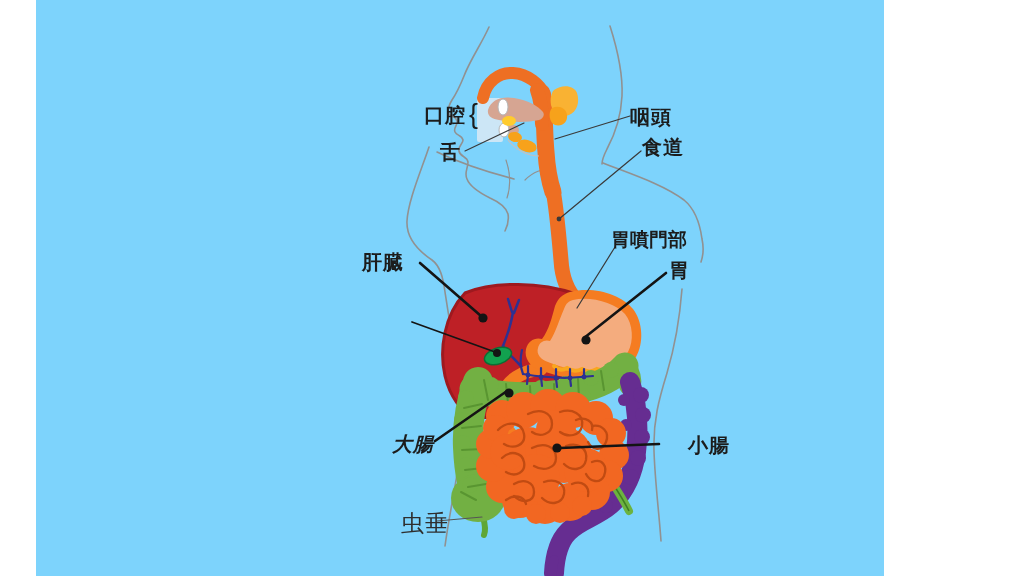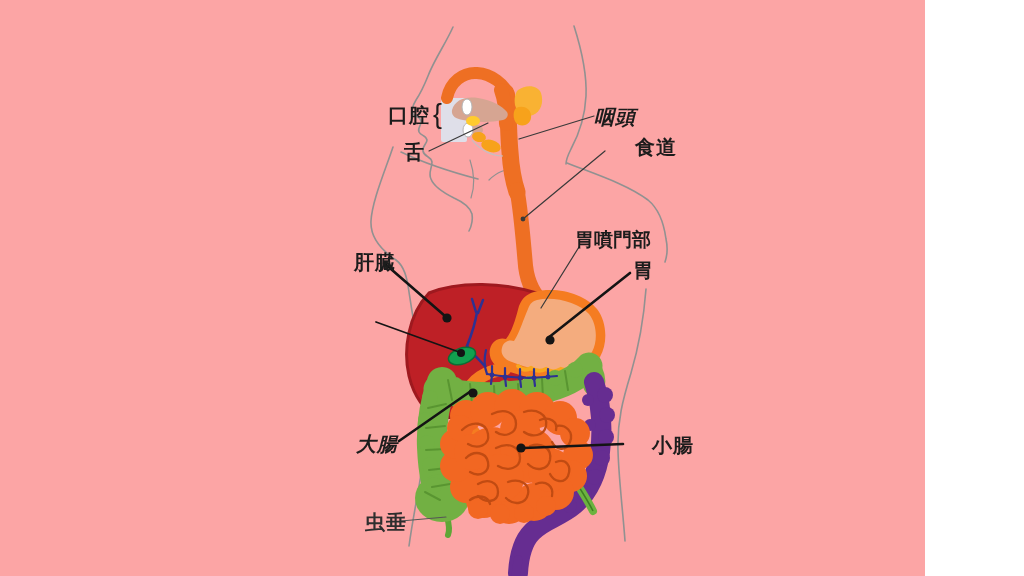--- a/index.html
+++ b/index.html
@@ -1,25 +1,26 @@
 <!DOCTYPE html>
 <html><head>
 <meta charset="utf-8">
 <style>
   html,body{margin:0;padding:0;background:#fff;}
   .stage{
-    position:relative;width:925px;height:576px;background:#fca5a5;overflow:hidden;
+    position:relative;width:848px;height:576px;background:#7dd3fc;overflow:hidden;
     font-family:"Liberation Sans","DejaVu Sans",sans-serif;
+    margin-left:36px;
   }
   .stage svg{position:absolute;inset:0;}
   .lbl{
     position:absolute;color:#1c1c1c;font-size:20px;font-weight:600;
     letter-spacing:1px;white-space:nowrap;line-height:1;user-select:none;
   }
-  .lbl.small{font-size:20px;font-weight:700;color:#2e2e2e;letter-spacing:1px;}
+  .lbl.small{font-size:23px;font-weight:400;color:#2e2e2e;letter-spacing:1px;}
   .lbl.cardia{font-size:19px;letter-spacing:0;}
   .bracket{
     position:absolute;color:#1c1c1c;font-size:27px;font-weight:400;line-height:1;
     transform:scaleY(1.05);user-select:none;
   }
 </style>
 </head>
 <body>
 
 <div class="stage">
@@ -233,21 +234,21 @@
       <circle cx="550" cy="340" r="4.6"></circle>
       <circle cx="473" cy="393" r="4.6"></circle>
       <circle cx="521" cy="448" r="4.6"></circle>
     </g>
   </g>
 </svg>
 
   <div class="lbl" style="left:388px;top:105px;">口腔</div>
   <div class="bracket" style="left:433px;top:101px;">{</div>
   <div class="lbl" style="left:404px;top:142px;">舌</div>
-  <div class="lbl" style="left:594px;top:107px;font-style:italic;">咽頭</div>
-  <div class="lbl" style="left:635px;top:137px;">食道</div>
+  <div class="lbl" style="left:594px;top:107px;">咽頭</div>
+  <div class="lbl" style="left:606px;top:137px;">食道</div>
   <div class="lbl cardia" style="left:575px;top:230px;">胃噴門部</div>
   <div class="lbl" style="left:633px;top:260px;">胃</div>
-  <div class="lbl" style="left:354px;top:252px;text-align:right;">肝臓</div>
+  <div class="lbl" style="left:326px;top:252px;text-align:right;">肝臓</div>
   <div class="lbl" style="left:356px;top:434px;font-style:italic;">大腸</div>
   <div class="lbl" style="left:652px;top:435px;">小腸</div>
   <div class="lbl small" style="left:365px;top:512px;">虫垂</div>
 </div>
 
 </body></html>

